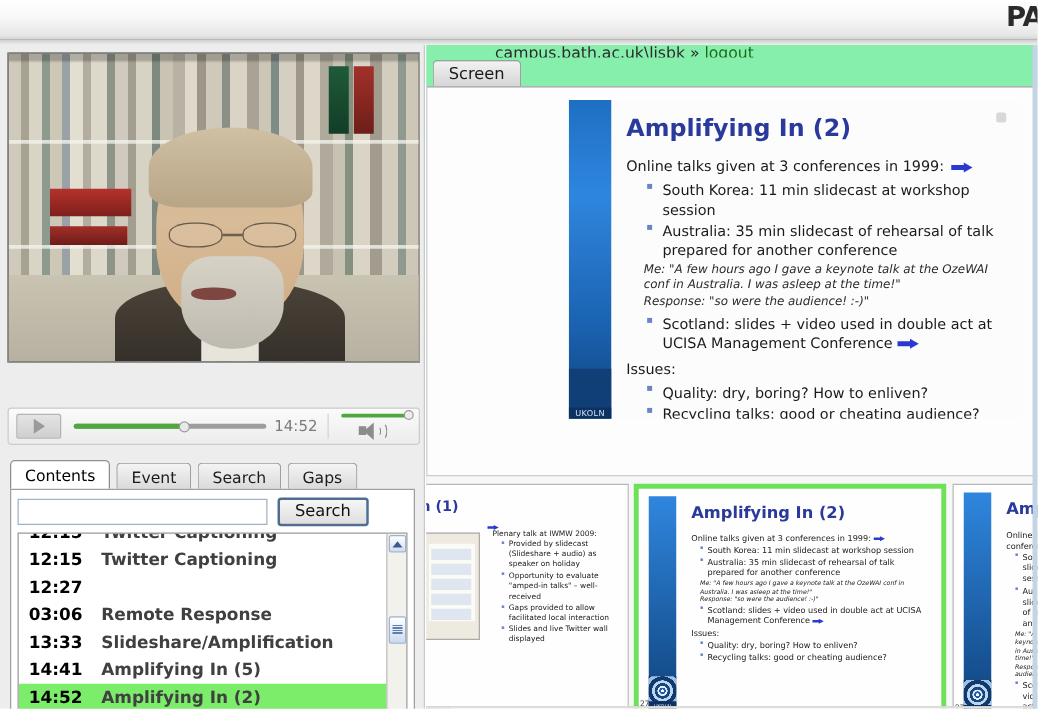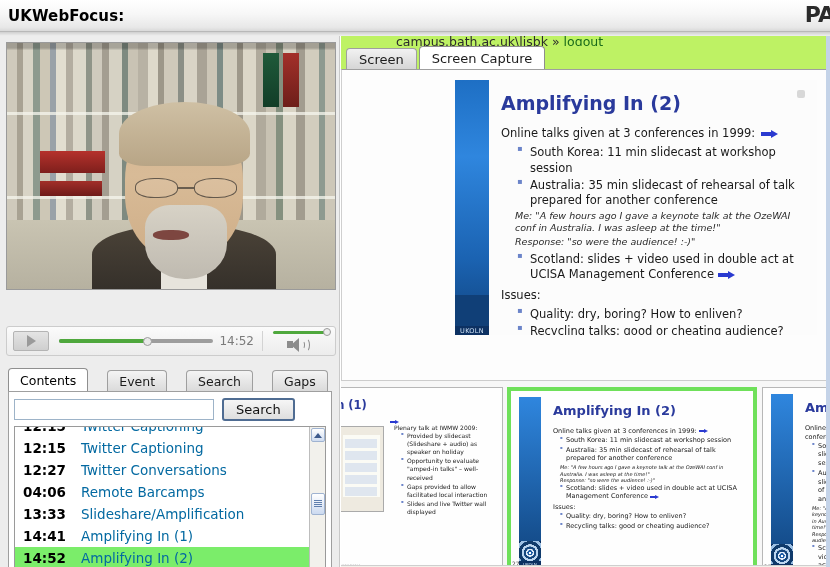--- a/index.html
+++ b/index.html
@@ -116,21 +116,21 @@
   .spk-cone { position:absolute; left:4px; top:0; width:0;height:0;
     border-right:8px solid #8c8c8c; border-top:7px solid transparent; border-bottom:7px solid transparent; }
   .spk-wave { position:absolute; border:1.5px solid #8c8c8c; border-left-color:transparent;
     border-top-color:transparent; border-bottom-color:transparent; border-radius:50%; }
   .spk-wave.w1 { left:13px; top:3px; width:5px; height:8px; }
   .spk-wave.w2 { left:15px; top:0px; width:8px; height:14px; }
 
   
   .tabs-row { position:absolute; left:8px; top:332px; width:324px; height:24px; display:flex; align-items:flex-end; }
   .tab {
-    height: 22px; padding: 0 11px; margin-right: 19px;
+    height: 22px; padding: 0 11px; margin-right: 5px;
     display:flex; align-items:center; font-size:12.5px; color:#1b1b1b;
     border:1px solid #9f9f9f; border-bottom:none; border-radius:4px 4px 0 0;
     background: linear-gradient(to bottom,#f4f4f4,#d9d9d9);
   }
   .tab.active { background:#ffffff; height:24px; border-color:#8f8f8f; color:#000; font-weight:normal; }
   .tabs-panel {
     position:absolute; left:8px; top:355px; width:324px; height:205px;
     background:#ffffff; border:1px solid #9f9f9f;
   }
   .search-row { position:absolute; left:5px; top:5px; width:312px; height:24px; display:flex; align-items:center; }
@@ -145,21 +145,21 @@
     display:flex; align-items:center; font-family:"DejaVu Sans","Liberation Sans",sans-serif;
   }
   .contents-list {
     position:absolute; left:5px; top:34px; width:312px; height:166px;
     border:1px solid #9a9a9a; background:#fff; overflow:hidden;
   }
   .clist-inner { position:absolute; left:0; top:-12px; width:296px; }
   .crow { display:flex; align-items:center; height:22px; padding-left:8px; font-size:13.5px; }
   .crow.sel { background:#7bed6a; }
   .ctime { width:58px; font-weight:bold; color:#000; font-family:"DejaVu Sans","Liberation Sans",sans-serif; }
-  .ctitle { color:#0369a1; }
+  .ctitle { color:#404040;font-weight:bold; }
   .vscroll {
     position:absolute; right:0; top:0; width:16px; height:166px;
     background:#f2f1ec; border-left:1px solid #bdbdbd;
   }
   .sc-arrow {
     position:absolute; left:1px; width:14px; height:14px;
     background: linear-gradient(to bottom,#ffffff,#cfdcf0);
     border:1px solid #9fb3d1; border-radius:2px;
     display:flex; align-items:center; justify-content:center;
   }
@@ -168,21 +168,21 @@
   .sc-thumb {
     position:absolute; left:1px; top:66px; width:14px; height:22px;
     background: linear-gradient(to bottom,#ffffff,#ccdaf0);
     border:1px solid #9fb3d1; border-radius:2px;
     display:flex; align-items:center; justify-content:center;
   }
   .grip-v { width:8px; height:8px;
     background: repeating-linear-gradient(to bottom,#5f7fae 0 1px,transparent 1px 2px); }
 
   
-  .right-pane { position:absolute; left:341px; top:36px; width:489px; height:531px; background:#bef264; }
+  .right-pane { position:absolute; left:341px; top:36px; width:489px; height:531px; background:#86efac; }
   .crumb {
     position:absolute; left:55px; top:-2px; font-size:12.5px; color:#2b2b2b;
     white-space:nowrap; overflow:hidden; height:12px;
   }
   .crumb a { color:#1a6b1a; text-decoration:underline; }
   .rtabs { position:absolute; left:5px; top:10px; height:24px; display:flex; align-items:flex-end; }
   .rtab {
     height:22px; padding:0 12px; display:flex; align-items:center; font-size:13px; color:#1b1b1b;
     border:1px solid #9f9f9f; border-bottom:none; border-radius:4px 4px 0 0;
     background: linear-gradient(to bottom,#f2f2f2,#d4d4d4); margin-right:2px;
@@ -268,21 +268,20 @@
     background:#f3f1ea; border-top:1px solid #cfcfcf;
   }
   .right-edge { position:absolute; right:0; top:0; width:4px; height:100%; background:#c4d3e8; }
 </style>
 </head>
 <body>
 
 <div id="app">
 
   <div class="header">
-    <span class="brand">UKWebFocus:</span>
     <span class="pa-logo">PA</span>
   </div>
   <div class="header-strip"></div>
 
   <div class="left-pane">
 
     <div class="video-frame">
       <div class="video-scene">
         <div class="shelf-bg"></div>
         <div class="shelf-line a"></div>
@@ -347,33 +346,32 @@
           <div class="crow">
             <span class="ctime">12:15</span>
             <span class="ctitle">Twitter Captioning</span>
           </div>
           <div class="crow">
             <span class="ctime">12:15</span>
             <span class="ctitle">Twitter Captioning</span>
           </div>
           <div class="crow">
             <span class="ctime">12:27</span>
-            <span class="ctitle">Twitter Conversations</span>
           </div>
           <div class="crow">
-            <span class="ctime">04:06</span>
-            <span class="ctitle">Remote Barcamps</span>
+            <span class="ctime">03:06</span>
+            <span class="ctitle">Remote Response</span>
           </div>
           <div class="crow">
             <span class="ctime">13:33</span>
             <span class="ctitle">Slideshare/Amplification</span>
           </div>
           <div class="crow">
             <span class="ctime">14:41</span>
-            <span class="ctitle">Amplifying In (1)</span>
+            <span class="ctitle">Amplifying In (5)</span>
           </div>
           <div class="crow sel">
             <span class="ctime">14:52</span>
             <span class="ctitle">Amplifying In (2)</span>
           </div>
 
         </div>
 
         <div class="vscroll">
           <div class="sc-arrow up">
@@ -391,21 +389,20 @@
   <div class="right-pane">
 
     <div class="crumb">
       <span>campus.bath.ac.uk\lisbk</span>
       <span>»</span>
       <a href="#">logout</a>
     </div>
 
     <div class="rtabs">
       <div class="rtab">Screen</div>
-      <div class="rtab active">Screen Capture</div>
     </div>
 
     <div class="slide-area">
       <div class="slide">
         <div class="slide-bar"></div>
         <div class="slide-logo"></div>
         <div class="slide-logo-lbl">UKOLN</div>
 
         <div class="slide-dot"></div>
 

